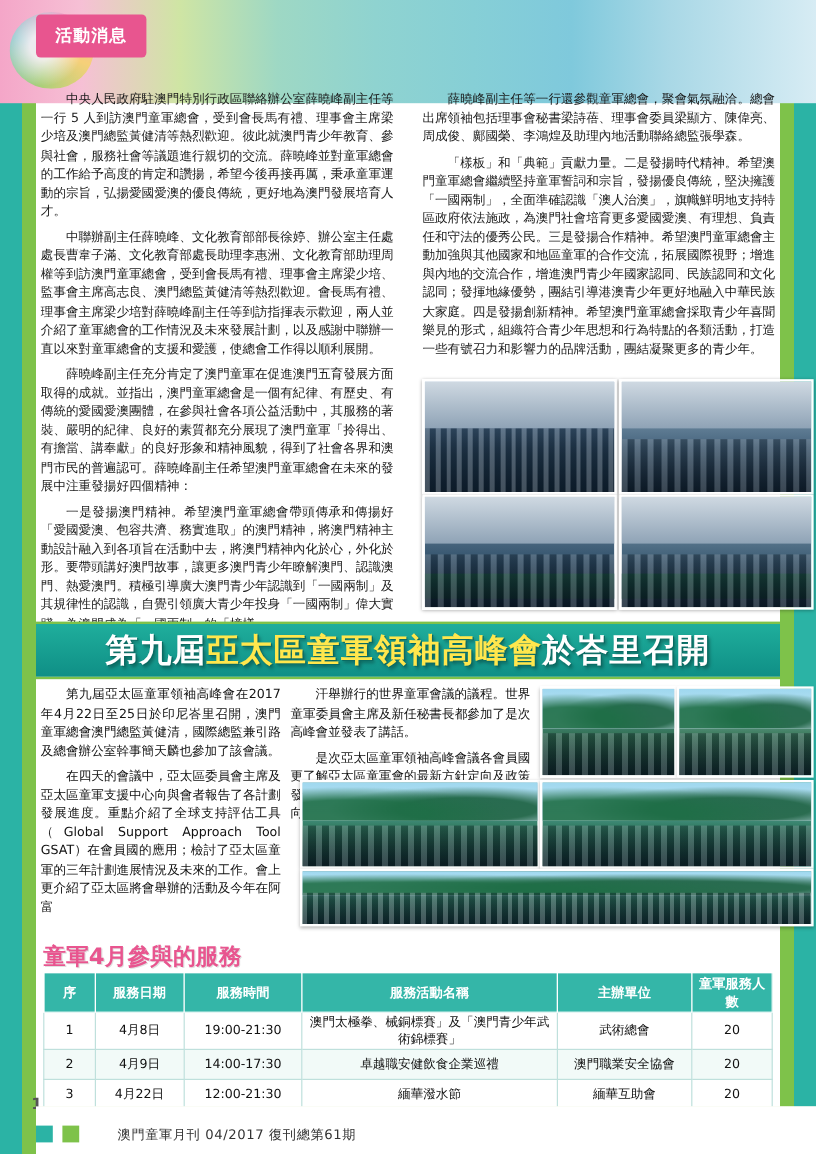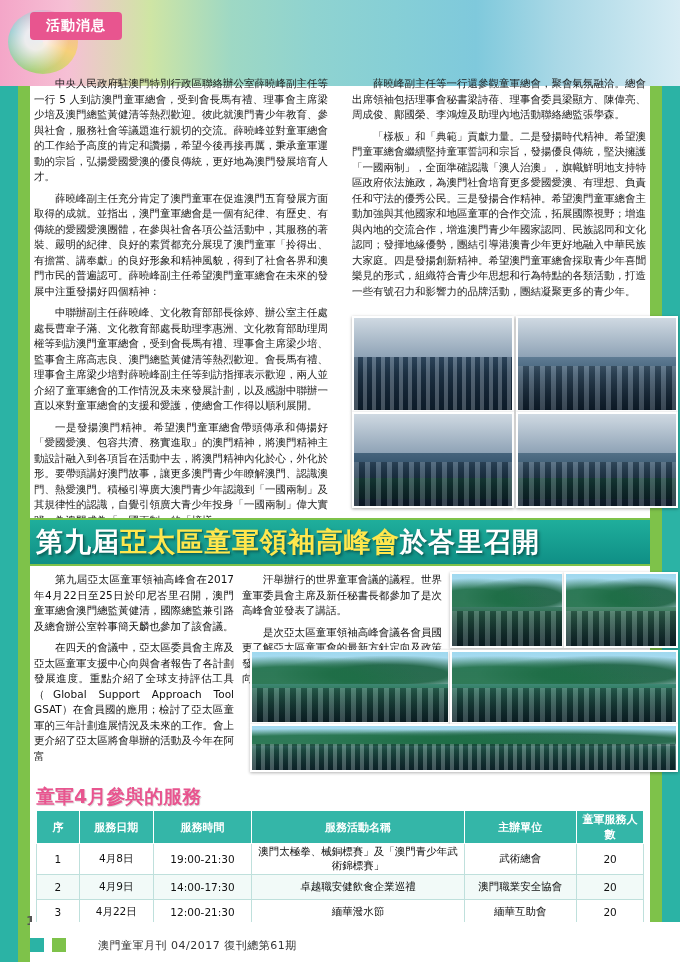--- a/index.html
+++ b/index.html
@@ -44,21 +44,21 @@
   .footer-text{
     font-size:11px;color:#333;letter-spacing:.5px;
     font-family:"DejaVu Sans","Liberation Sans",sans-serif;
     margin-left:24px;
   }
   .pagenum{
     position:absolute;left:26px;bottom:34px;
     font-size:13px;font-weight:bold;color:#555;
   }
   .tag{
-    position:absolute;left:30px;top:12px;width:92px;height:28px;
+    position:absolute;left:30px;top:12px;width:92px;height:36px;
     background:#e8558f;border-radius:4px;color:#fff;
     font-size:14px;font-weight:bold;display:flex;align-items:center;justify-content:center;
     letter-spacing:1px;
   }
   .title1{
     position:absolute;left:126px;top:0px;width:520px;
     font-size:31px;font-weight:bold;
     color:#d4301f;
     -webkit-text-stroke:1px #ffd34d;
     text-shadow:1px 1px 0 #ffe89a, 2px 2px 2px rgba(0,0,0,.25);
@@ -107,21 +107,21 @@
     background:linear-gradient(180deg,#1f5e4a,#18493a);
   }
 
   
   .banner2{
     position:absolute;left:30px;top:518px;width:620px;height:44px;
     background:linear-gradient(180deg,#1fae9c,#0f8f86);
     border-top:2px solid #7ec24a;border-bottom:2px solid #7ec24a;
   }
   .title2{
-    position:absolute;left:36px;top:524px;width:608px;
+    position:absolute;left:36px;top:524px;width:608px;text-align:center;
     font-size:27px;font-weight:bold;color:#ffffff;
     text-shadow:1px 1px 0 #0a6a62, 2px 2px 3px rgba(0,0,0,.35);
     white-space:nowrap;
     letter-spacing:1px;
   }
   .title2 .hl{color:#ffe74d;}
 
   
   .article2{
     position:absolute;left:30px;top:572px;width:620px;height:200px;
@@ -179,22 +179,22 @@
 
   <div class="topband">
     <div class="swirl"></div>
   </div>
 
   <div class="tag">活動消息</div>
 
   <div class="article1">
     <div class="col colL">
       <p>中央人民政府駐澳門特別行政區聯絡辦公室薛曉峰副主任等一行 5 人到訪澳門童軍總會，受到會長馬有禮、理事會主席梁少培及澳門總監黃健清等熱烈歡迎。彼此就澳門青少年教育、參與社會，服務社會等議題進行親切的交流。薛曉峰並對童軍總會的工作給予高度的肯定和讚揚，希望今後再接再厲，秉承童軍運動的宗旨，弘揚愛國愛澳的優良傳統，更好地為澳門發展培育人才。</p>
+      <p>中聯辦副主任薛曉峰、文化教育部部長徐婷、辦公室主任處處長曹韋子滿、文化教育部處長助理李惠洲、文化教育部助理周權等到訪澳門童軍總會，受到會長馬有禮、理事會主席梁少培、監事會主席高志良、澳門總監黃健清等熱烈歡迎。會長馬有禮、理事會主席梁少培對薛曉峰副主任等到訪指揮表示歡迎，兩人並介紹了童軍總會的工作情況及未來發展計劃，以及感謝中聯辦一直以來對童軍總會的支援和愛護，使總會工作得以順利展開。</p>
       <p>薛曉峰副主任充分肯定了澳門童軍在促進澳門五育發展方面取得的成就。並指出，澳門童軍總會是一個有紀律、有歷史、有傳統的愛國愛澳團體，在參與社會各項公益活動中，其服務的著裝、嚴明的紀律、良好的素質都充分展現了澳門童軍「拎得出、有擔當、講奉獻」的良好形象和精神風貌，得到了社會各界和澳門市民的普遍認可。薛曉峰副主任希望澳門童軍總會在未來的發展中注重發揚好四個精神：</p>
-      <p>中聯辦副主任薛曉峰、文化教育部部長徐婷、辦公室主任處處長曹韋子滿、文化教育部處長助理李惠洲、文化教育部助理周權等到訪澳門童軍總會，受到會長馬有禮、理事會主席梁少培、監事會主席高志良、澳門總監黃健清等熱烈歡迎。會長馬有禮、理事會主席梁少培對薛曉峰副主任等到訪指揮表示歡迎，兩人並介紹了童軍總會的工作情況及未來發展計劃，以及感謝中聯辦一直以來對童軍總會的支援和愛護，使總會工作得以順利展開。</p>
       <p>一是發揚澳門精神。希望澳門童軍總會帶頭傳承和傳揚好「愛國愛澳、包容共濟、務實進取」的澳門精神，將澳門精神主動設計融入到各項旨在活動中去，將澳門精神內化於心，外化於形。要帶頭講好澳門故事，讓更多澳門青少年瞭解澳門、認識澳門、熱愛澳門。積極引導廣大澳門青少年認識到「一國兩制」及其規律性的認識，自覺引領廣大青少年投身「一國兩制」偉大實踐，為澳門成為「一國兩制」的「榜樣」</p>
     </div>
     <div class="col colR" style="height:232px;overflow:hidden;">
       <p>薛曉峰副主任等一行還參觀童軍總會，聚會氣氛融洽。總會出席領袖包括理事會秘書梁詩蓓、理事會委員梁顯方、陳偉亮、周成俊、鄺國榮、李鴻煌及助理內地活動聯絡總監張學森。</p>
       <p>「樣板」和「典範」貢獻力量。二是發揚時代精神。希望澳門童軍總會繼續堅持童軍誓詞和宗旨，發揚優良傳統，堅決擁護「一國兩制」，全面準確認識「澳人治澳」，旗幟鮮明地支持特區政府依法施政，為澳門社會培育更多愛國愛澳、有理想、負責任和守法的優秀公民。三是發揚合作精神。希望澳門童軍總會主動加強與其他國家和地區童軍的合作交流，拓展國際視野；增進與內地的交流合作，增進澳門青少年國家認同、民族認同和文化認同；發揮地緣優勢，團結引導港澳青少年更好地融入中華民族大家庭。四是發揚創新精神。希望澳門童軍總會採取青少年喜聞樂見的形式，組織符合青少年思想和行為特點的各類活動，打造一些有號召力和影響力的品牌活動，團結凝聚更多的青少年。</p>
     </div>
 
     <div class="photos">
       <div class="ph ph1">
         <div class="flagwall"></div>

